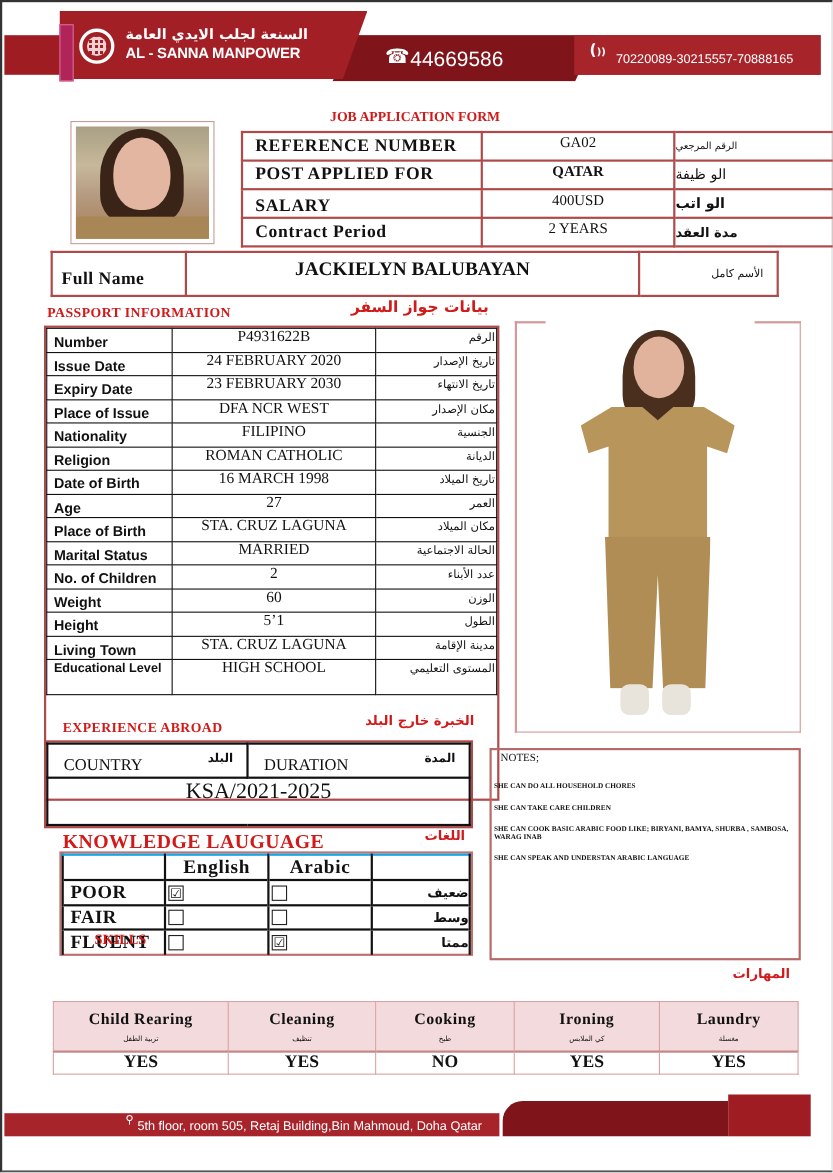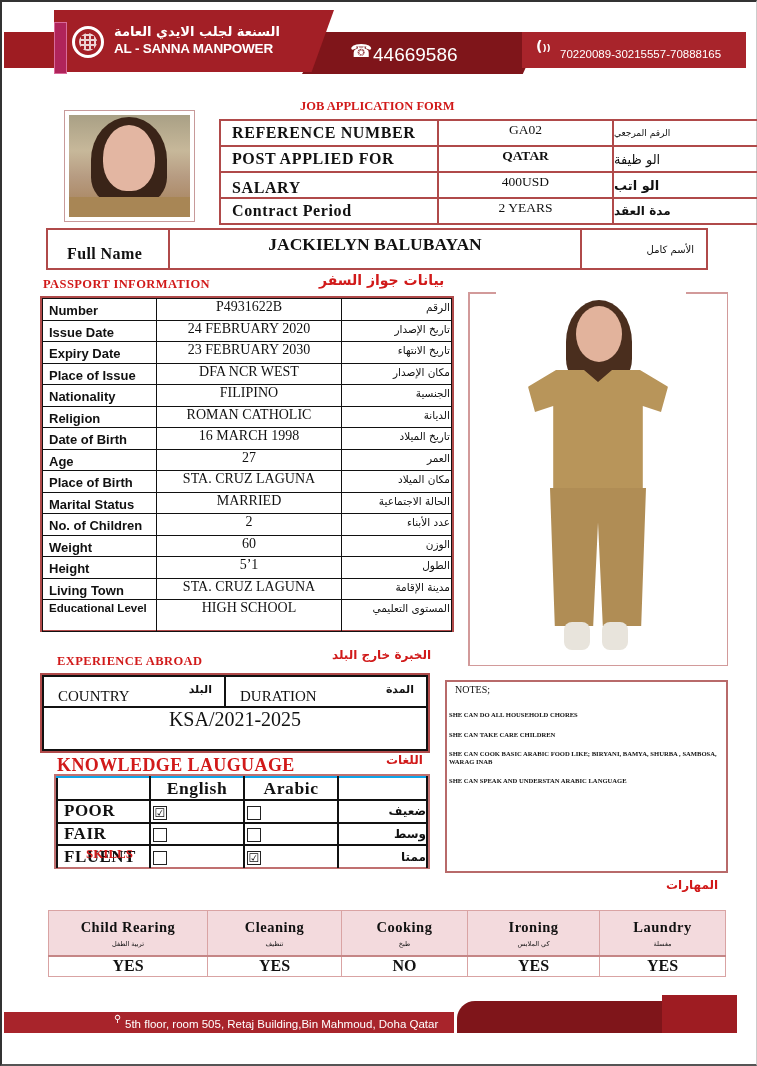--- a/index.html
+++ b/index.html
@@ -36,26 +36,26 @@
   
   .tbl { border-collapse: collapse; }
   .info-tbl { left: 217px; top: 117px; width: 540px; }
   .info-tbl td { border: 2.5px solid #b04a4a; height: 26px; }
   .info-tbl .lbl { width: 218px; font-weight: bold; font-size: 16px; padding-left: 11px; letter-spacing: 0.6px; }
   .info-tbl .val { width: 175px; text-align: center; font-size: 13.5px; vertical-align: top; padding-top: 1px; }
   .info-tbl .ar { text-align: left; padding-right: 8px; font-family: "DejaVu Sans", sans-serif; font-size: 11px; }
 
   .name-tbl { left: 44px; top: 226px; width: 662px; }
   .name-tbl td { border: 2.5px solid #b04a4a; height: 40px; }
-  .name-tbl .lbl { width: 122px; font-weight: bold; font-size: 16px; padding-left: 19px; padding-top: 10px; letter-spacing: 0.4px; margin-top: 18px; }
+  .name-tbl .lbl { width: 122px; font-weight: bold; font-size: 16px; padding-left: 8px; padding-top: 10px; letter-spacing: 0.4px; margin-top: 18px; }
   .name-tbl .val { text-align: center; font-weight: bold; font-size: 17.5px; vertical-align: top; padding-top: 4px; }
   .name-tbl .ar { width: 126px; text-align: right; padding-right: 12px; font-family: "DejaVu Sans", sans-serif; font-size: 10px; }
 
   
-  .pp-wrap { left: 38px; top: 294px; width: 414px; height: 336px; border: 2px solid #b04a4a; }
+  .pp-wrap { left: 38px; top: 294px; width: 414px; height: 432px; border: 2px solid #b04a4a; }
   .pp-tbl { width: 100%; }
   .pp-tbl td { border: 1.5px solid #111; height: 21.5px; }
   .pp-tbl .lbl { width: 114px; font-family: "Liberation Sans", sans-serif; font-weight: bold; font-size: 13px; padding-left: 6px; padding-top: 3px; }
   .pp-tbl .lbl.small { font-size: 11.5px; vertical-align: top; padding-top: 2px; }
   .pp-tbl .val { width: 185px; text-align: center; font-size: 14px; vertical-align: top; }
   .pp-tbl .ar { text-align: right; padding-right: 1px; font-family: "DejaVu Sans", sans-serif; font-size: 10.5px; vertical-align: top; padding-top: 2px; }
   .pp-tbl tr.tall td { height: 32px; }
 
   
   .full-photo { left: 466px; top: 290px; width: 260px; height: 374px; background: #fff; }

